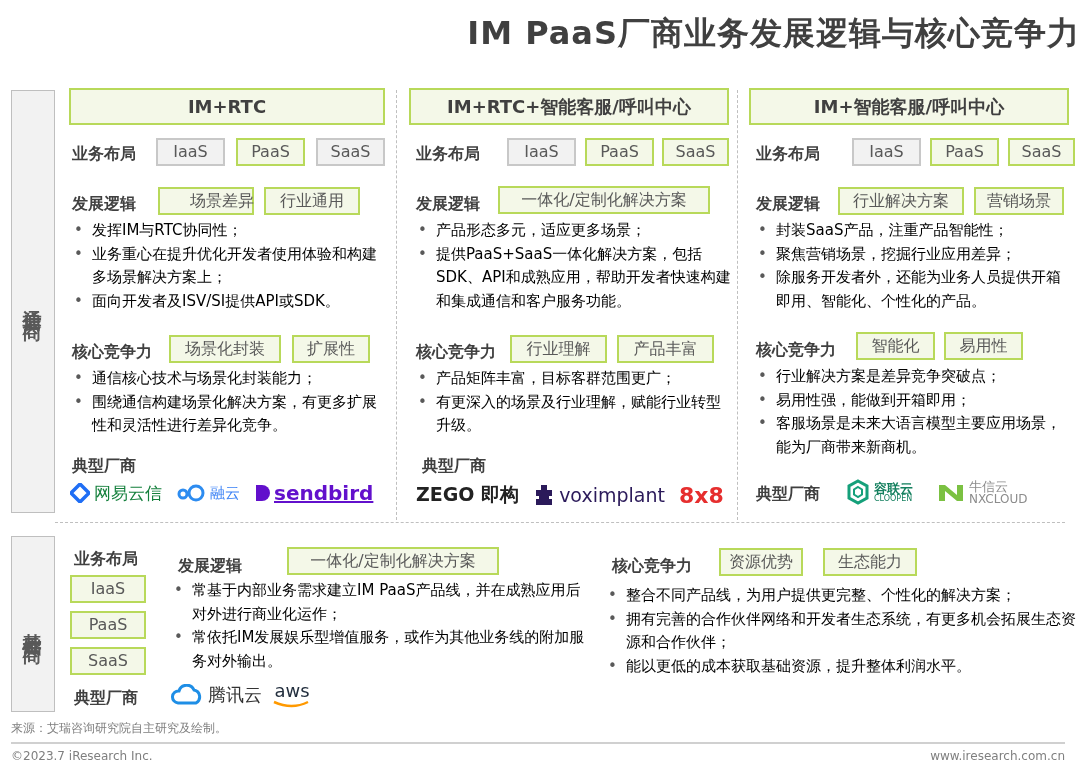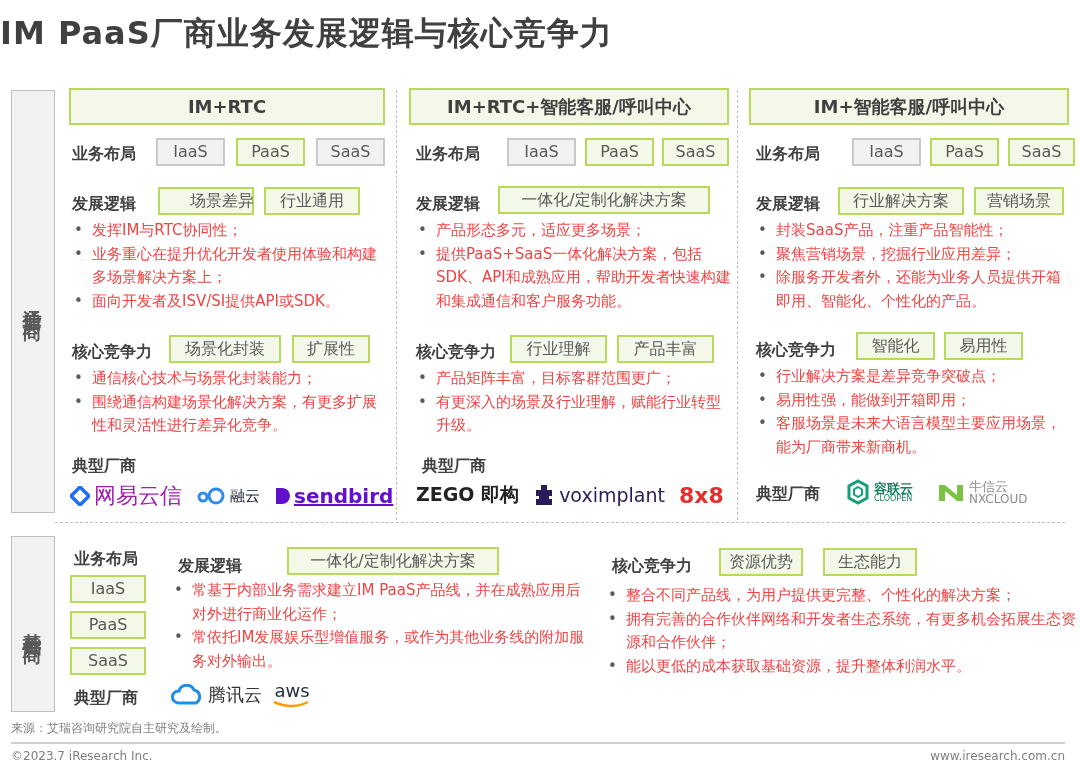--- a/index.html
+++ b/index.html
@@ -1,21 +1,21 @@
 <!DOCTYPE html>
 <html><head>
 <meta charset="utf-8">
 <style>
   * { box-sizing: border-box; margin: 0; padding: 0; }
   body {
     width: 1080px; height: 770px; background: #ffffff; position: relative;
     font-family: "DejaVu Sans", "Liberation Sans", sans-serif; color: #595959; overflow: hidden;
   }
   .title {
-    position: absolute; left: 0; top: 12px; width: 1080px; text-align: left;
+    position: absolute; left: 0; top: 12px; width: 1080px; text-align: right;
     font-size: 32px; font-weight: bold; color: #404040; letter-spacing: 1px;
   }
   .side-label {
     position: absolute; left: 11px; width: 44px; background: #f2f2f2; border: 1px solid #bfbfbf;
     display: flex; align-items: center; justify-content: center;
   }
   .side-label span {
     writing-mode: vertical-rl; text-orientation: upright; font-size: 19px; font-weight: bold;
     color: #595959; letter-spacing: 3px;
   }
@@ -28,21 +28,21 @@
     position: absolute; top: 0; height: 37px; background: #f4f8e8; border: 2px solid #b8d95a;
     text-align: center; font-size: 18px; font-weight: bold; color: #404040; line-height: 33px;
   }
   .row-label { position: absolute; font-size: 16px; font-weight: bold; color: #404040; white-space: nowrap; }
   .chip {
     position: absolute; height: 28px; font-size: 16px; text-align: center; line-height: 24px;
     color: #595959; white-space: nowrap;
   }
   .chip.on { background: #f4f8e8; border: 2px solid #b8d95a; }
   .chip.off { background: #f2f2f2; border: 2px solid #c8c8c8; }
-  .bullets { position: absolute; font-size: 15px; line-height: 23.5px; color: #ef4444; list-style: none; }
+  .bullets { position: absolute; font-size: 15px; line-height: 23.5px; color: #000000; list-style: none; }
   .bullets li { position: relative; padding-left: 20px; }
   .bullets li::before { content: "•"; position: absolute; left: 2px; top: 0; color: #595959; }
   .logos { position: absolute; display: flex; align-items: center; gap: 14px; white-space: nowrap; }
   .logo { display: flex; align-items: center; gap: 4px; }
   .source { position: absolute; left: 11px; top: 720px; font-size: 12px; color: #7f7f7f; }
   .footer-line { position: absolute; left: 11px; top: 742px; width: 1054px; border-top: 2px solid #d0d0d0; }
   .footer-left { position: absolute; left: 11px; top: 749px; font-size: 12px; color: #7f7f7f; }
   .footer-right { position: absolute; right: 15px; top: 749px; font-size: 12px; color: #7f7f7f; }
 </style>
 </head>
@@ -84,28 +84,28 @@
     <li>通信核心技术与场景化封装能力；</li>
     <li>围绕通信构建场景化解决方案，有更多扩展性和灵活性进行差异化竞争。</li>
   </ul>
 
   <div class="row-label" style="left:4px;top:368px;">典型厂商</div>
   <div class="logos" style="left:2px;top:393px;">
     <div class="logo">
       <svg width="20" height="20" viewBox="0 0 20 20">
           <path d="M10 1 L19 10 L10 19 L1 10 Z" fill="none" stroke="#1f6ef5" stroke-width="3.5"></path>
         </svg>
-      <span style="font-size:22px;color:#a21caf;">网易云信</span>
+      <span style="font-size:17px;color:#15803d;">网易云信</span>
     </div>
     <div class="logo">
       <svg width="30" height="18" viewBox="0 0 30 18">
           <circle cx="7" cy="10" r="4" fill="none" stroke="#2d8cf0" stroke-width="3"></circle>
           <circle cx="20" cy="9" r="7" fill="none" stroke="#2d8cf0" stroke-width="3"></circle>
         </svg>
-      <span style="font-size:15px;color:#0f172a;">融云</span>
+      <span style="font-size:15px;color:#3b82f6;">融云</span>
     </div>
     <div class="logo">
       <svg width="16" height="18" viewBox="0 0 16 18">
           <path d="M2 1 H8 A8 8 0 0 1 8 17 H2 Z" fill="#6210cc"></path>
         </svg>
       <span style="font-size:20px;font-weight:bold;color:#6210cc;text-decoration:underline;">sendbird</span>
     </div>
   </div>
 </div>
 

